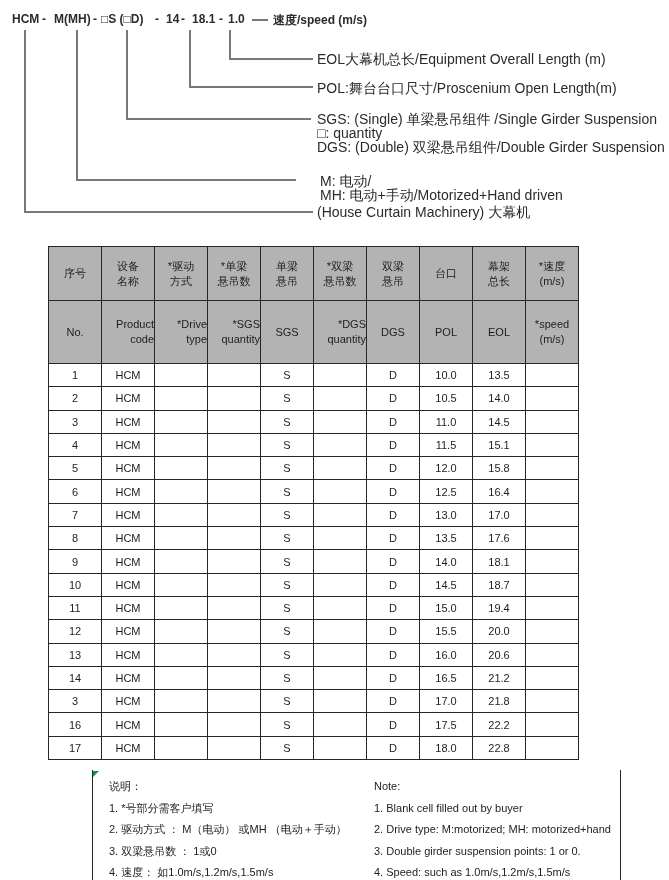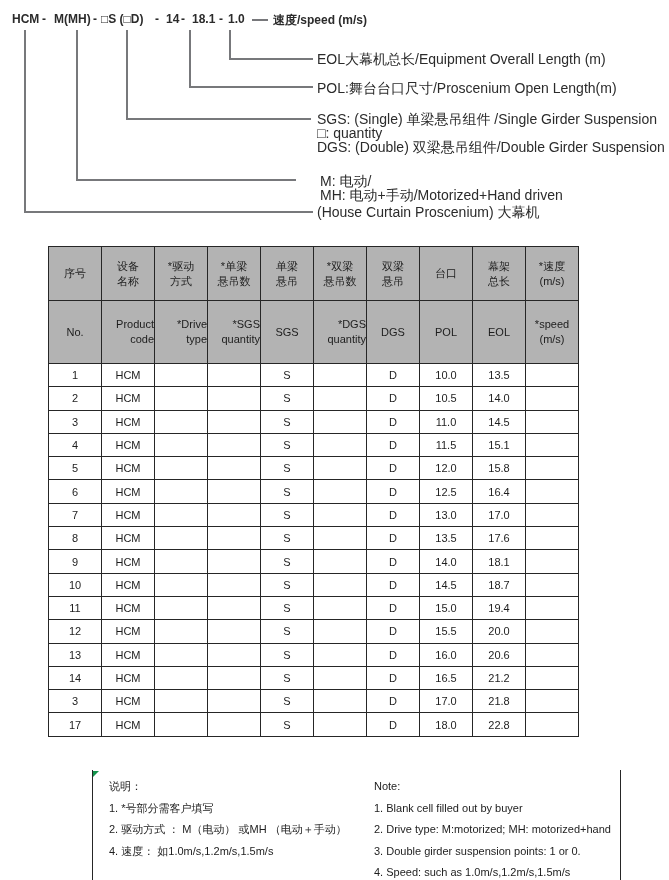--- a/index.html
+++ b/index.html
@@ -81,21 +81,21 @@
 
     <div class="vline" style="left:76px;top:30px;height:150px"></div>
     <div class="hline" style="left:76px;top:179px;width:220px"></div>
     <div class="callout callout-block" style="left:320px;top:174px">
       <div>M:  电动/</div>
       <div>MH:  电动+手动/Motorized+Hand driven</div>
     </div>
 
     <div class="vline" style="left:24px;top:30px;height:182px"></div>
     <div class="hline" style="left:24px;top:211px;width:289px"></div>
-    <div class="callout" style="left:317px;top:205px">(House Curtain Proscenium) 大幕机</div>
+    <div class="callout" style="left:317px;top:205px">(House Curtain Machinery) 大幕机</div>
   </div>
 
   <table class="spec">
     <colgroup>
       <col>
         <col>
         <col>
         <col>
         <col>
         <col>
@@ -318,40 +318,53 @@
           <td></td>
           <td></td>
           <td>S</td>
           <td></td>
           <td>D</td>
           <td>17.0</td>
           <td>21.8</td>
           <td></td>
         </tr>
         <tr>
+          <td>16</td>
+          <td>HCM</td>
+          <td></td>
+          <td></td>
+          <td>S</td>
+          <td></td>
+          <td>D</td>
+          <td>17.5</td>
+          <td>22.2</td>
+          <td></td>
+        </tr>
+        <tr>
           <td>17</td>
           <td>HCM</td>
           <td></td>
           <td></td>
           <td>S</td>
           <td></td>
           <td>D</td>
           <td>18.0</td>
           <td>22.8</td>
           <td></td>
         </tr>
       </tbody>
   </table>
 
   <div class="notes-box">
     <div class="green-tri"></div>
     <div class="notes-col notes-cn">
       <div>说明：</div>
       <div>1. *号部分需客户填写</div>
       <div>2. 驱动方式 ： M（电动） 或MH （电动＋手动）</div>
+      <div>3. 双梁悬吊数 ： 1或0</div>
       <div>4. 速度： 如1.0m/s,1.2m/s,1.5m/s</div>
     </div>
     <div class="notes-col notes-en">
       <div>Note:</div>
       <div>1. Blank cell filled out by buyer</div>
       <div>2. Drive type: M:motorized; MH: motorized+hand</div>
       <div>3. Double girder suspension points: 1 or 0.</div>
       <div>4. Speed: such as 1.0m/s,1.2m/s,1.5m/s</div>
     </div>
   </div>

